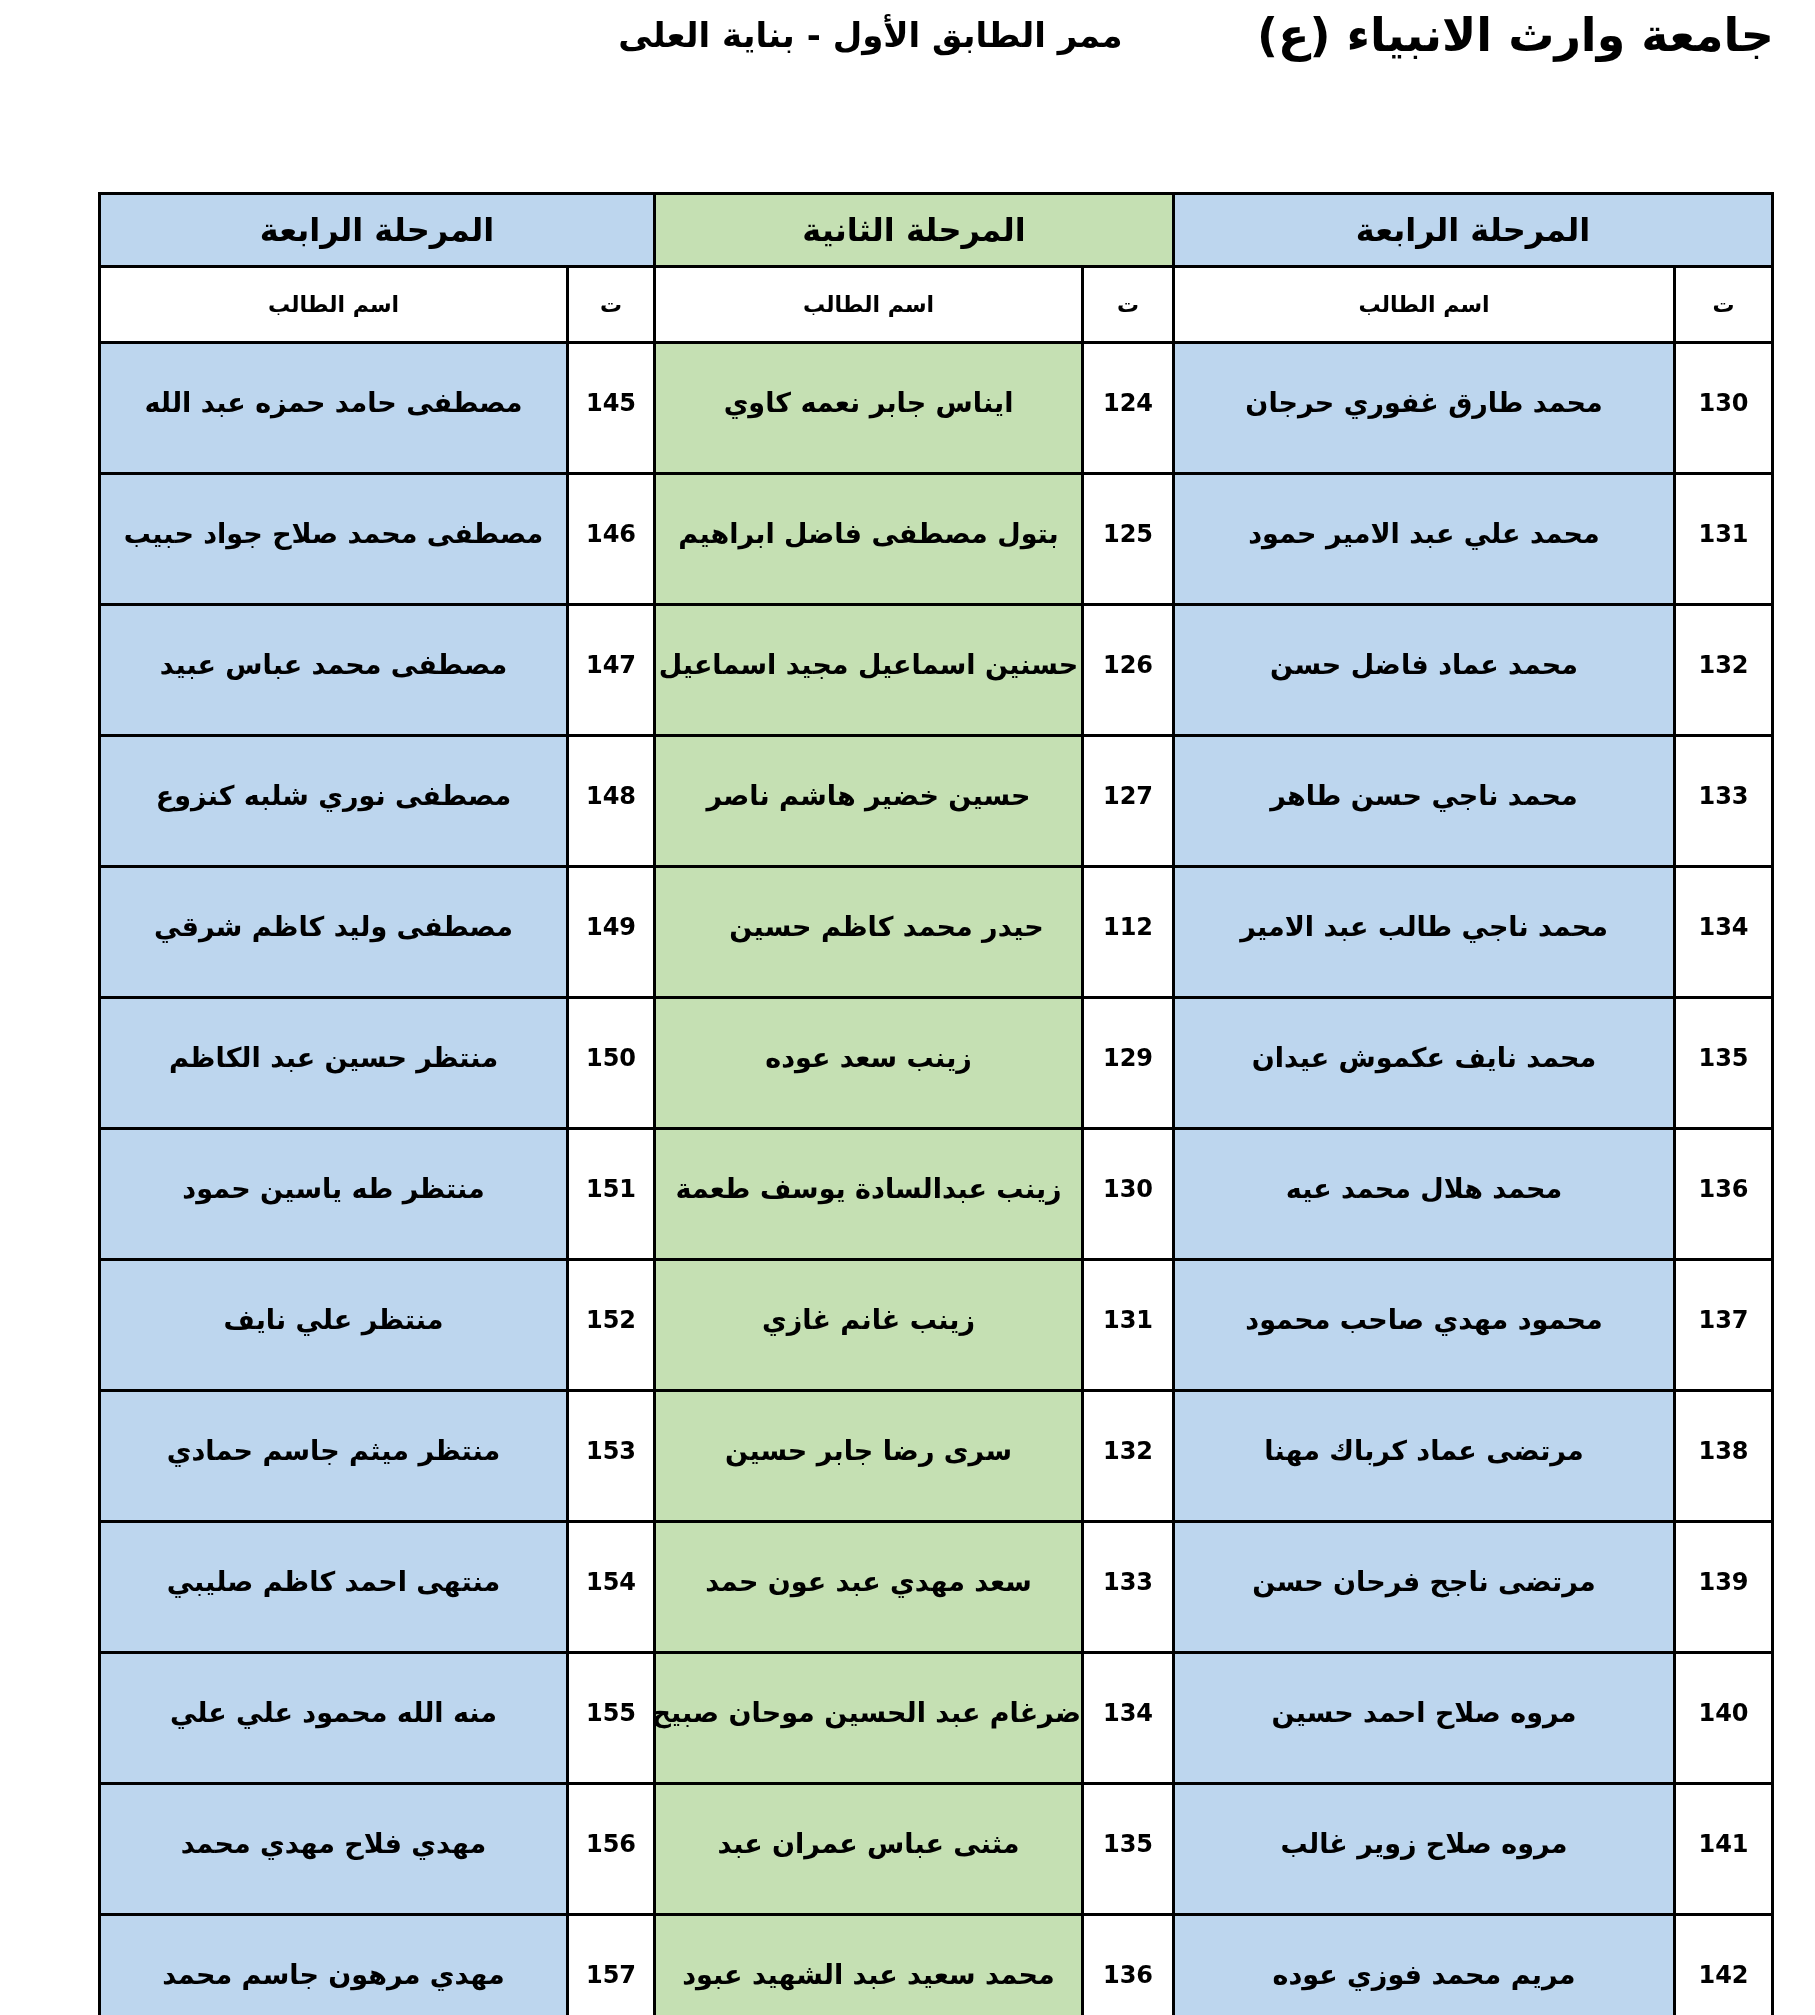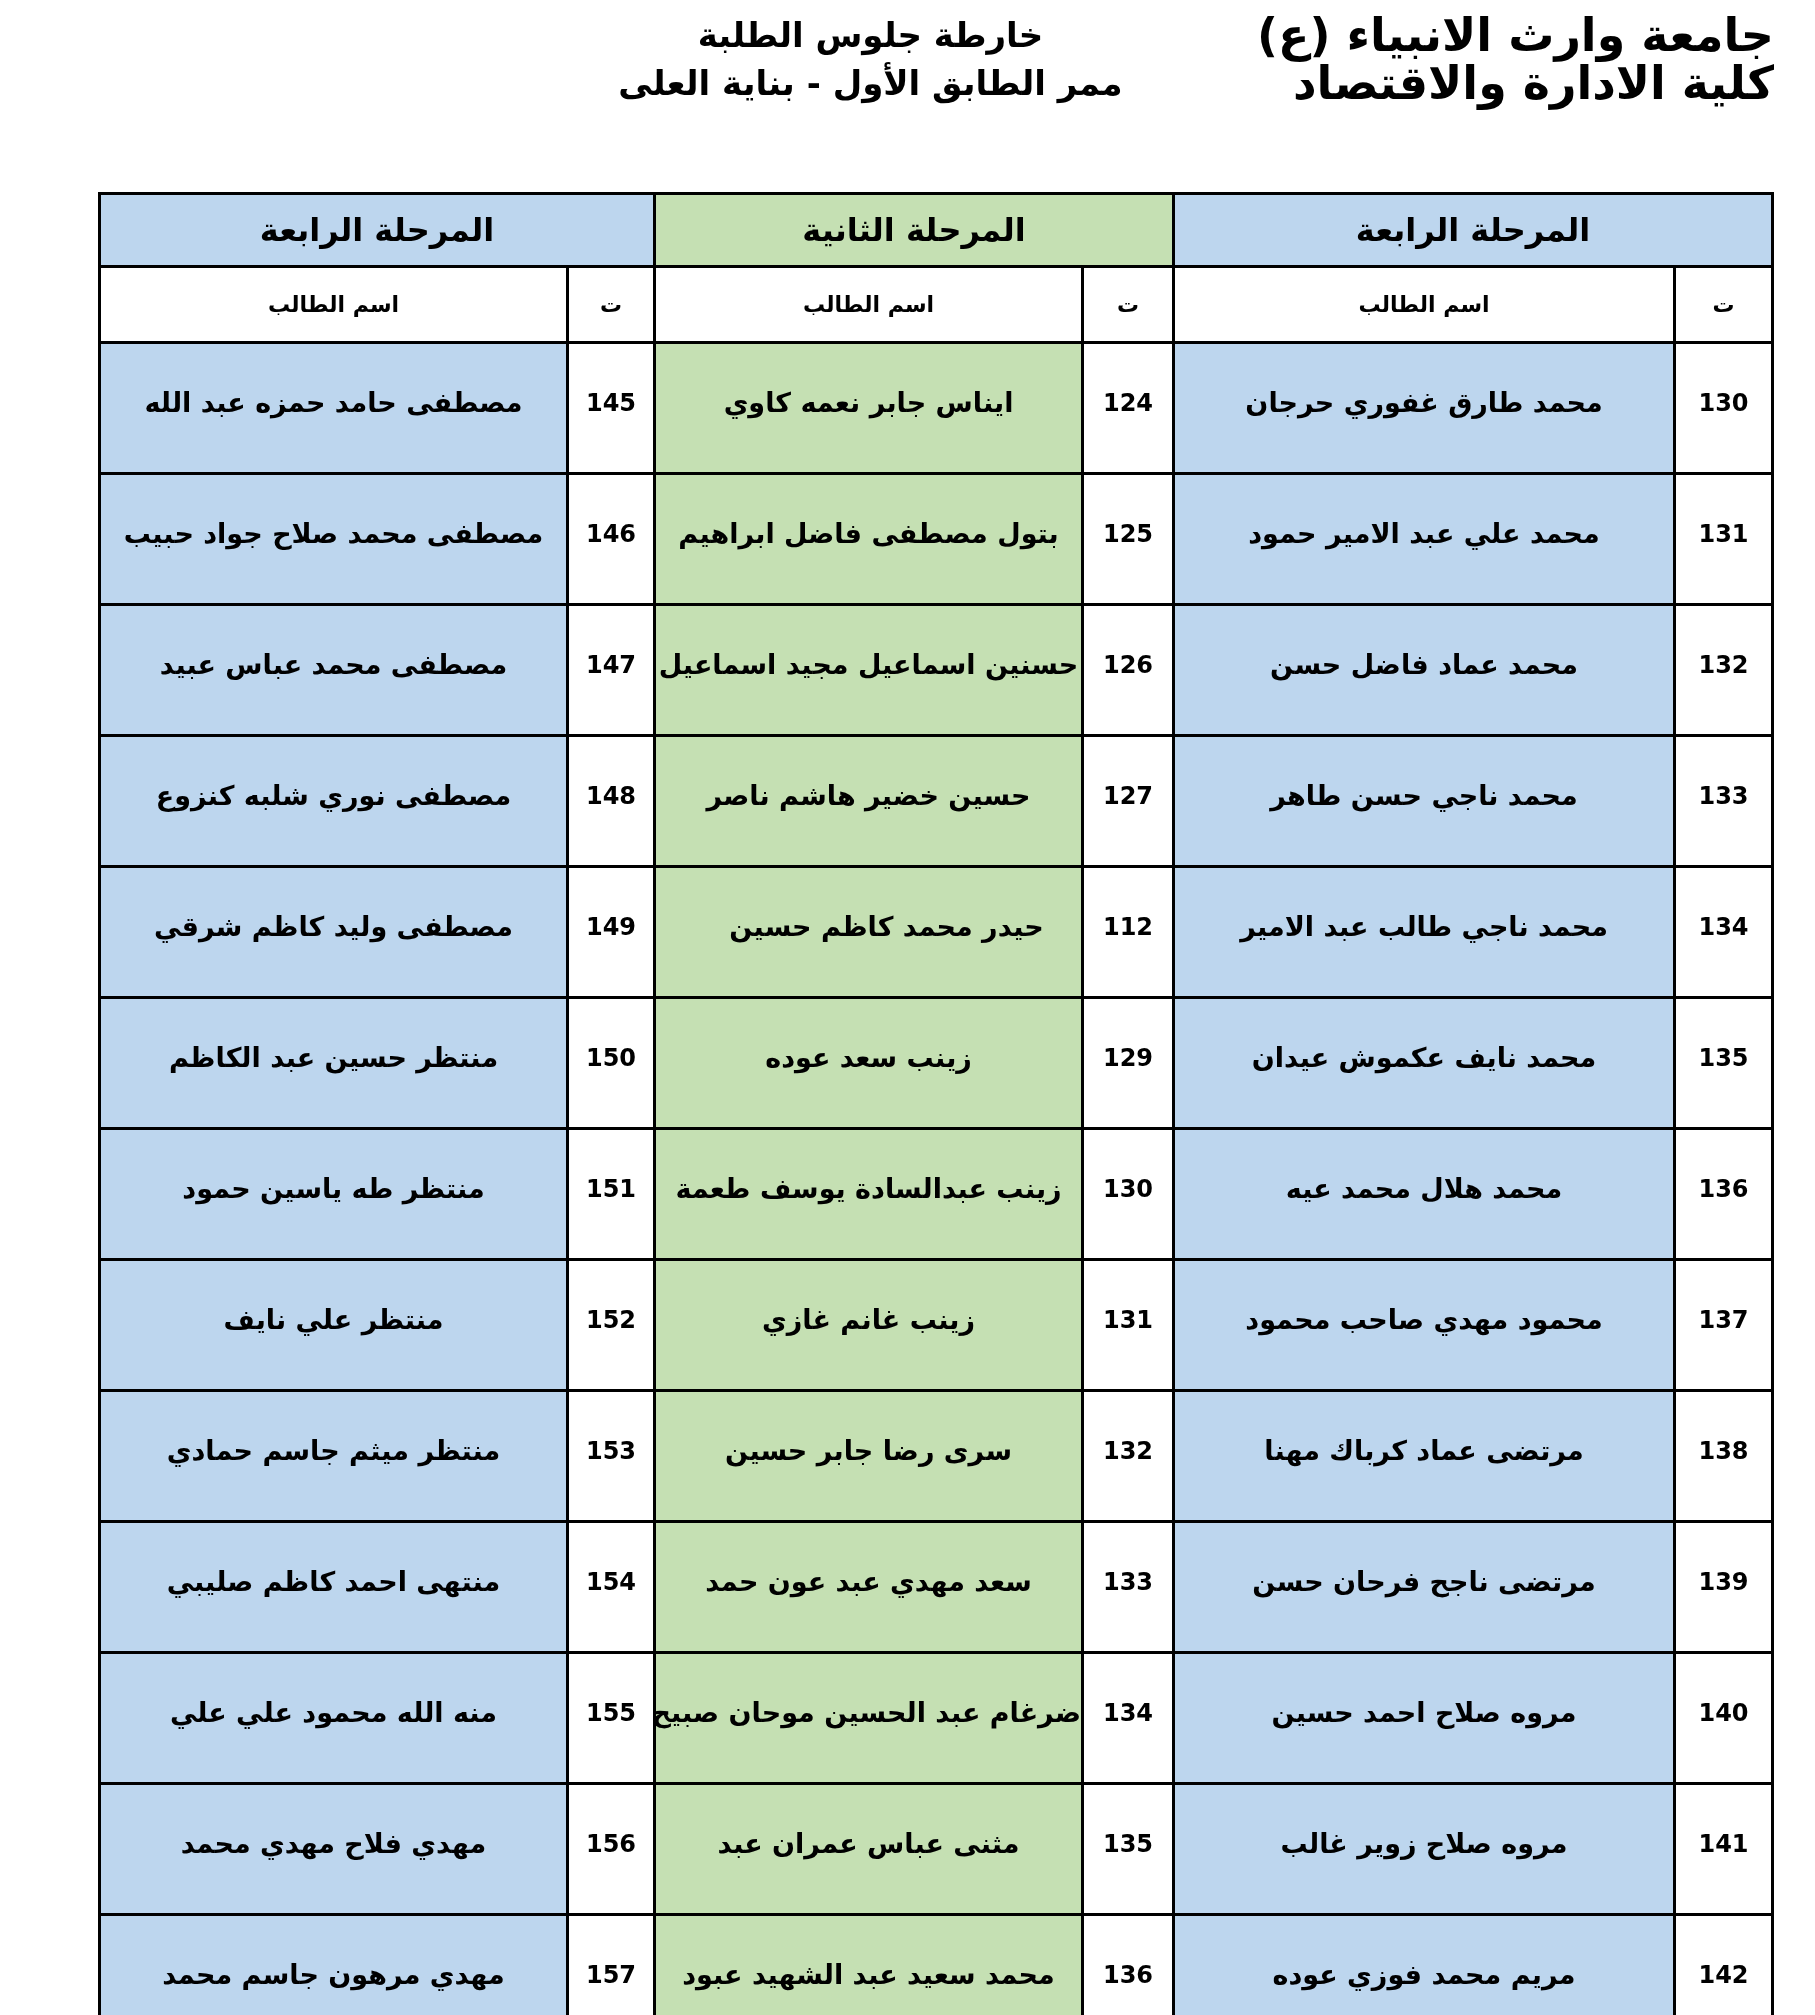--- a/index.html
+++ b/index.html
@@ -25,25 +25,23 @@
   td.sub-header{height:73px;font-size:22px;background:#fff;}
   tr.data-row{height:131px;}
   td.name-cell{font-size:27px;white-space:nowrap;padding-bottom:10.5px;}
   td.num-cell{font-size:24px;background:#fff;padding-bottom:10.5px;}
 </style>
 </head>
 <body>
 
 <div class="uni-block">
   <div>جامعة وارث الانبياء (ع)</div>
-  <div>كلية الادارة والاقتصاد</div>
 </div>
 
 <div class="title-block">
-  <div>خارطة جلوس الطلبة</div>
   <div>ممر الطابق الأول - بناية العلى</div>
 </div>
 
 <table class="seating">
   <colgroup>
       <col style="width: 98px;">
       <col style="width: 501px;">
       <col style="width: 91px;">
       <col style="width: 428px;">
       <col style="width: 87px;">

